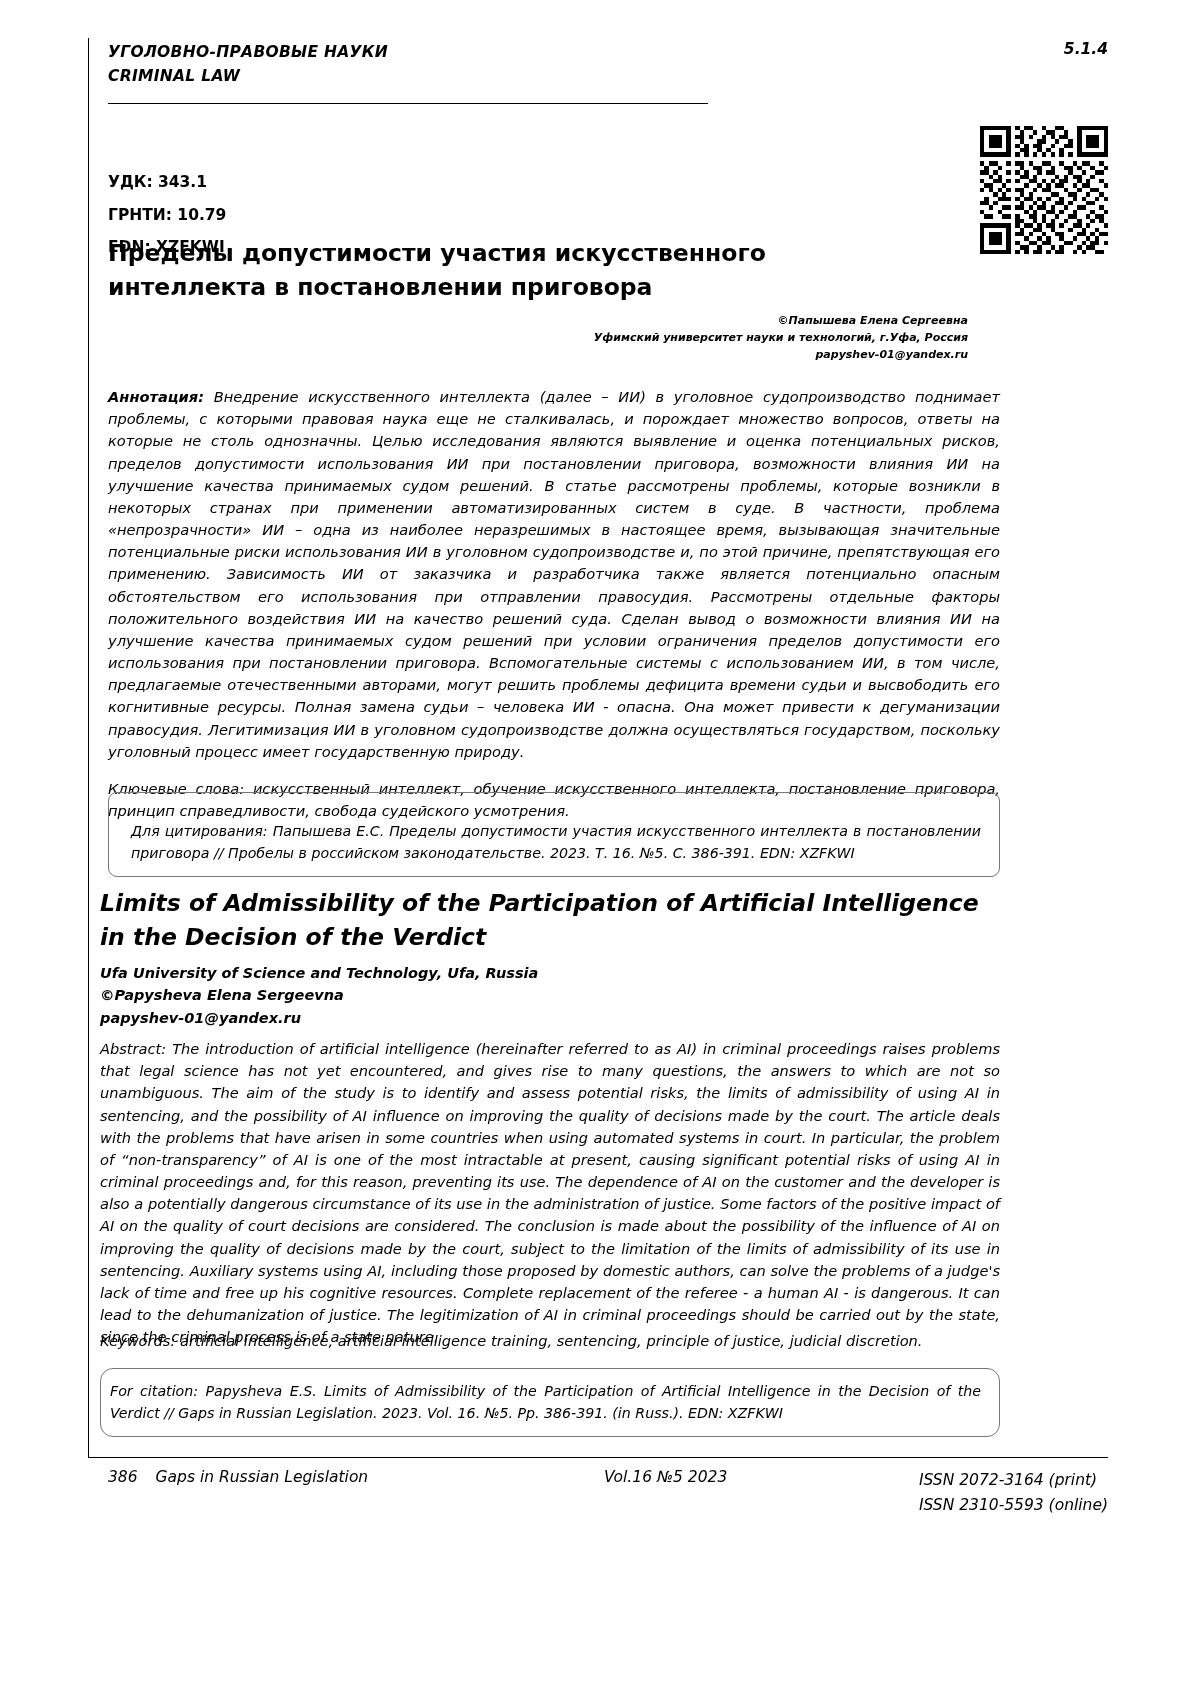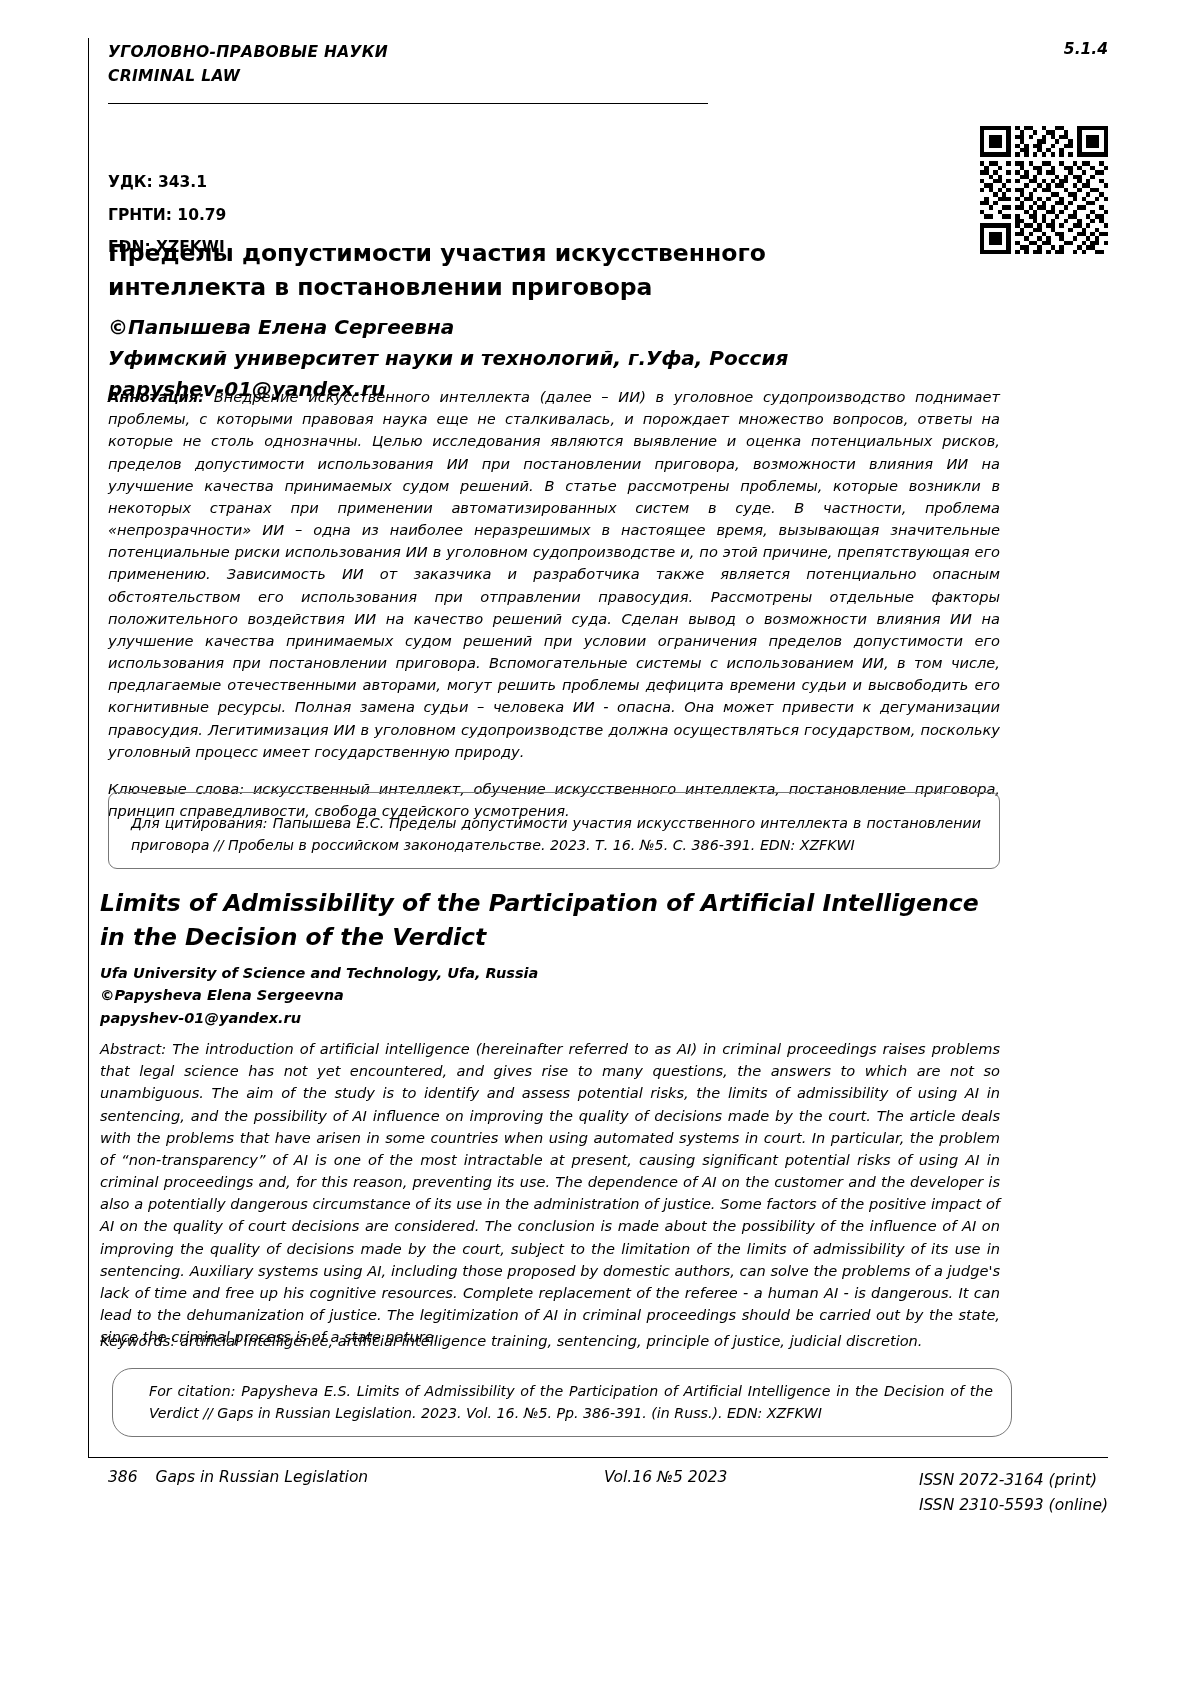--- a/index.html
+++ b/index.html
@@ -91,22 +91,23 @@
     line-height: 1.45;
   }
 
   .authors-ru {
     position: absolute;
     left: 108px;
     top: 312px;
     width: 860px;
     font-style: italic;
     font-weight: bold;
-    font-size: 20px;
+    font-size: 11px;
     line-height: 1.55;
+    text-align: right;
   }
 
   .abstract-ru {
     position: absolute;
     left: 108px;
     top: 386px;
     width: 892px;
     font-style: italic;
     font-size: 14.6px;
     line-height: 1.52;
@@ -128,21 +129,21 @@
     margin-top: 40px;
   }
 
   .cite-box-ru {
     position: absolute;
     left: 108px;
     top: 792px;
     width: 892px;
     border: 1px solid #777;
     border-radius: 9px;
-    padding: 20px 18px 12px 22px;
+    padding: 28px 18px 12px 22px;
     box-sizing: border-box;
     font-style: italic;
     font-size: 14.2px;
     line-height: 1.52;
     text-align: justify;
   }
 
   .title-en {
     position: absolute;
     left: 100px;
@@ -182,26 +183,26 @@
     top: 1330px;
     width: 900px;
     font-style: italic;
     font-size: 14.6px;
     line-height: 1.52;
     text-align: justify;
   }
 
   .cite-box-en {
     position: absolute;
-    left: 112px;
+    left: 100px;
     top: 1368px;
     width: 900px;
     border: 1px solid #777;
-    border-radius: 20px;
-    padding: 12px 18px 12px 36px;
+    border-radius: 13px;
+    padding: 12px 18px 12px 9px;
     box-sizing: border-box;
     font-style: italic;
     font-size: 14.2px;
     line-height: 1.52;
     text-align: justify;
   }
 
   
   .rule-bottom {
     position: absolute;

